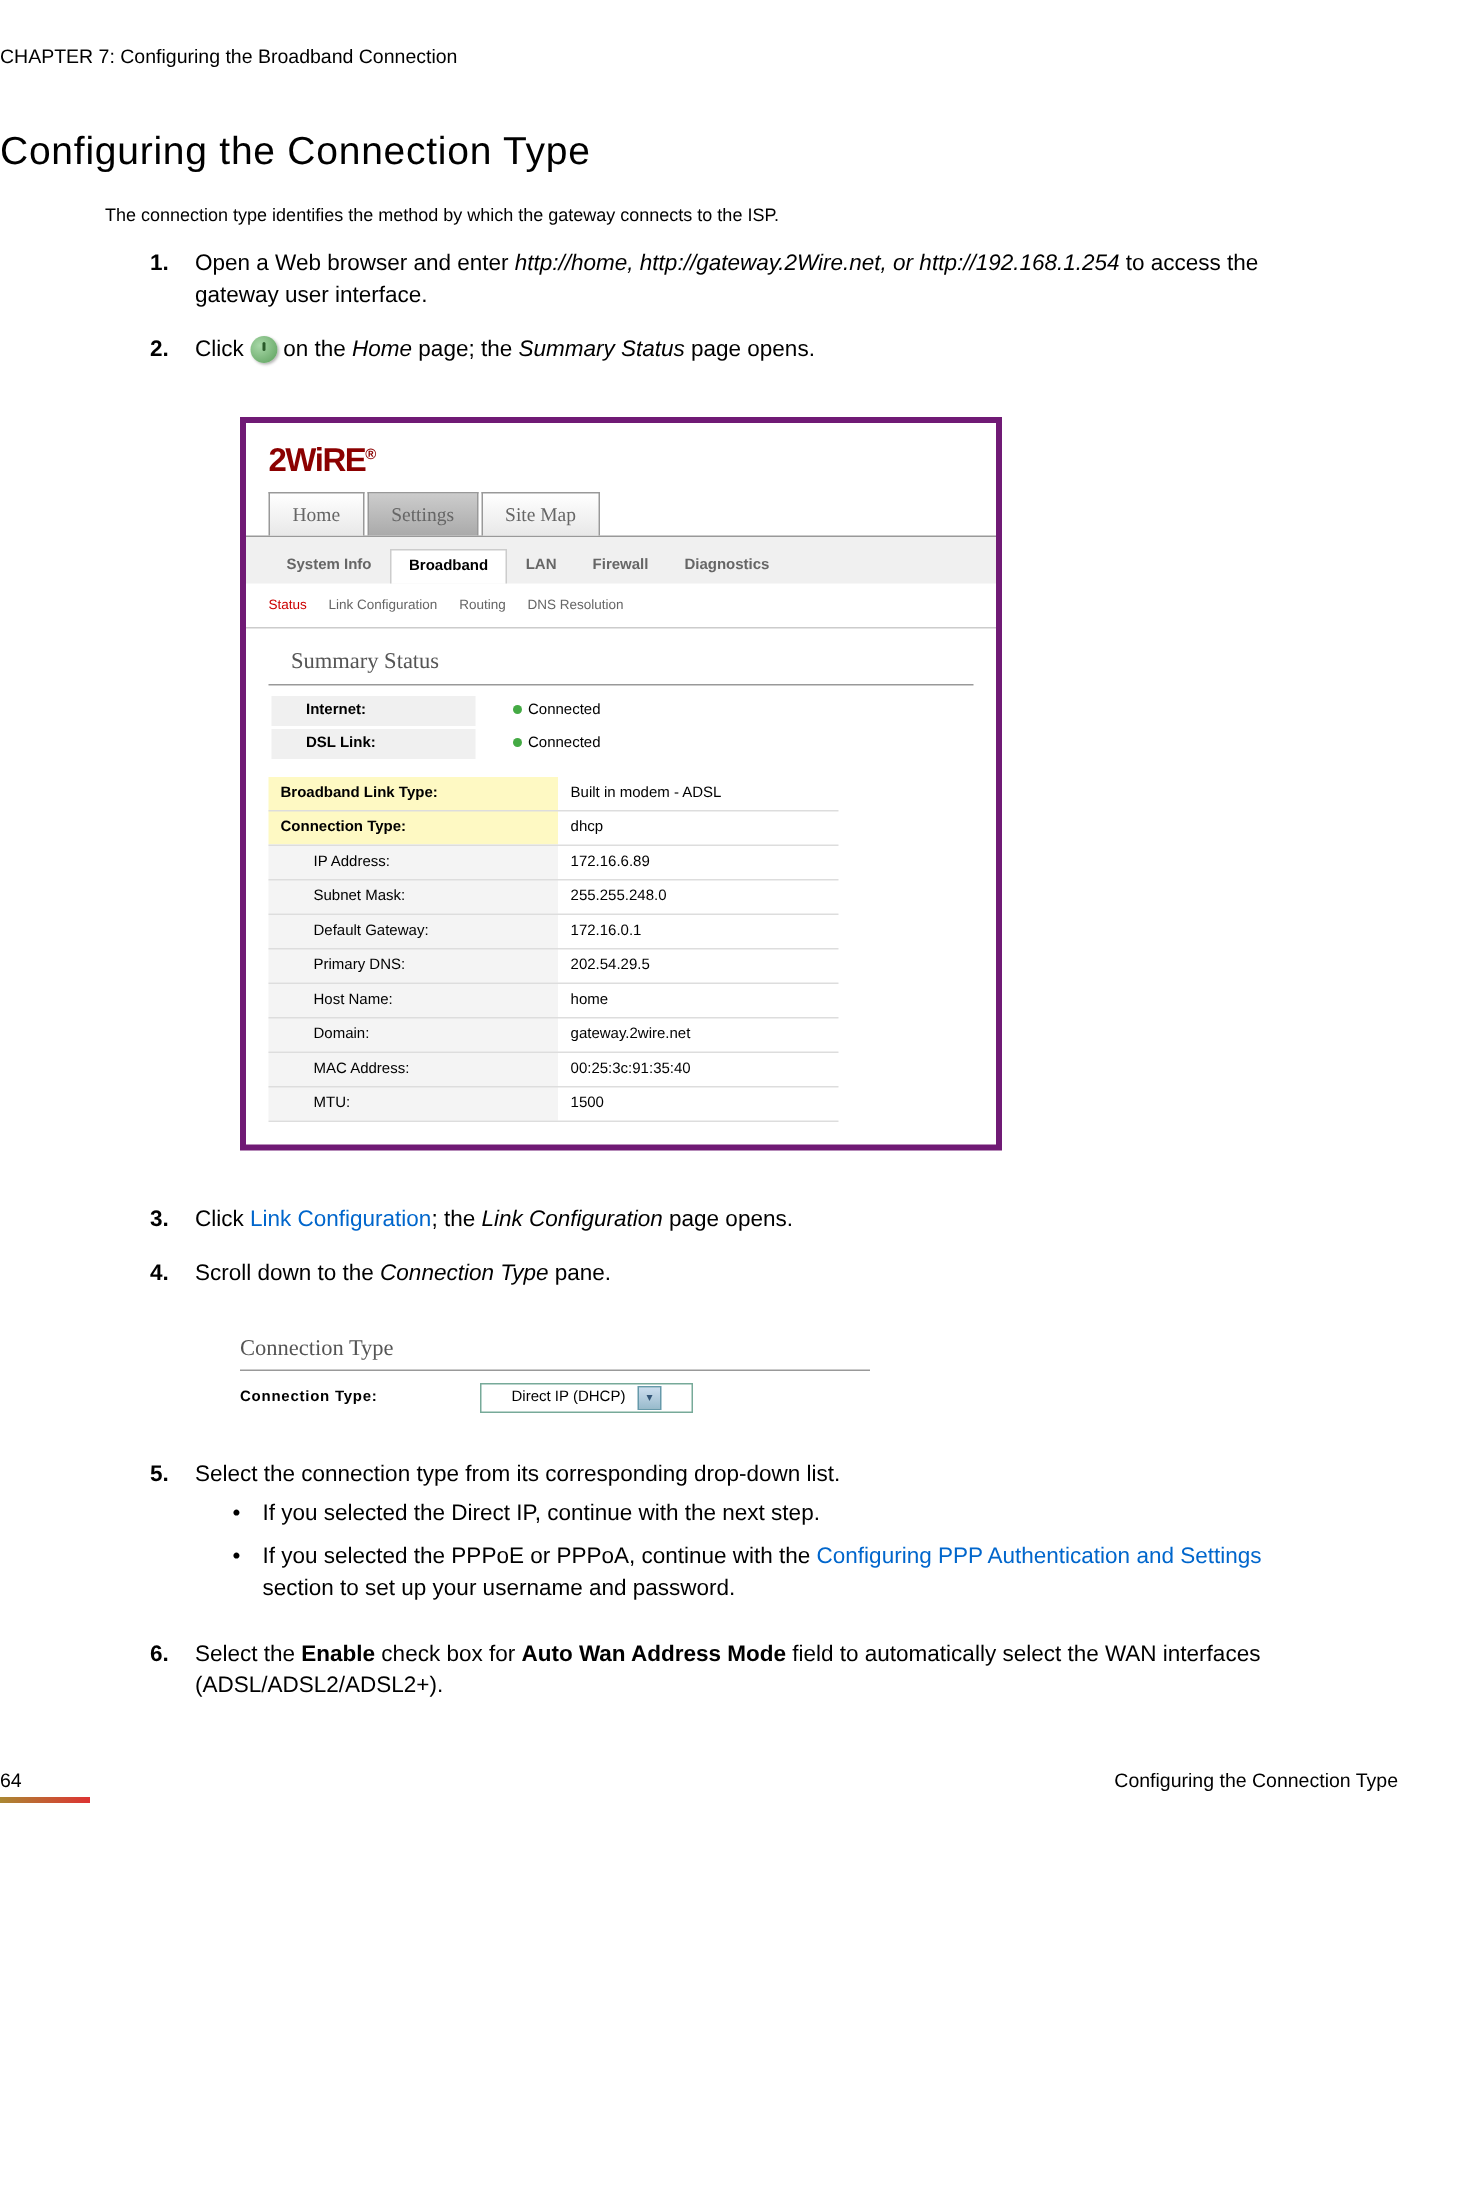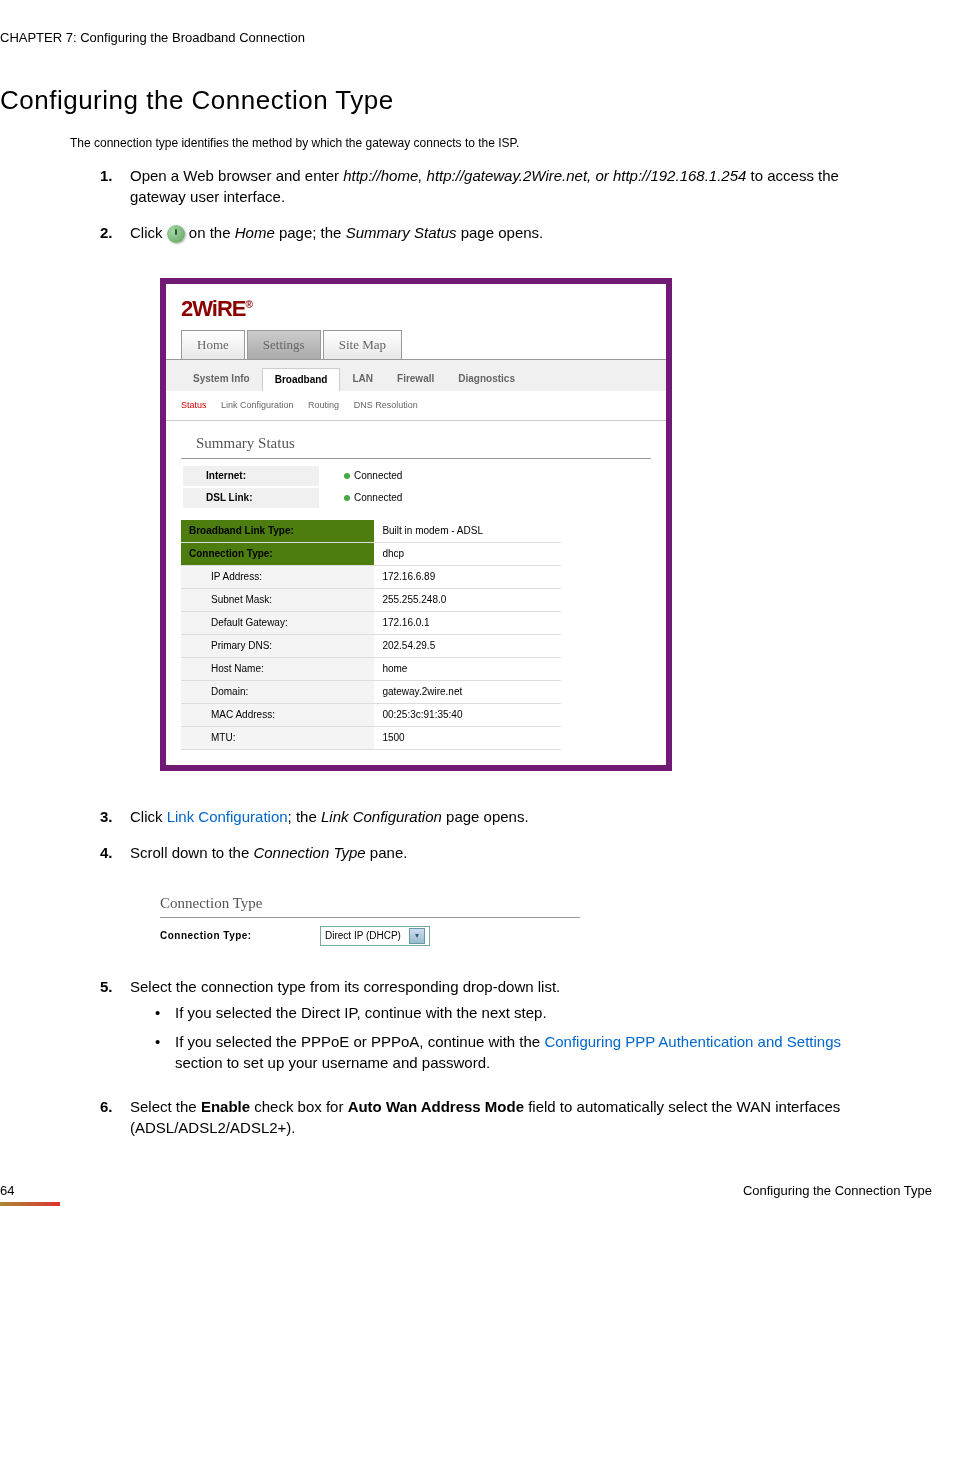--- a/index.html
+++ b/index.html
@@ -70,21 +70,21 @@
       content: "";
       position: absolute;
       top: 4px;
       left: 8px;
       width: 2px;
       height: 6px;
       background: #2a5a2a;
       border-radius: 1px;
     }
     .screenshot-box {
-      border: 6px solid #701a75;
+      border: 4px solid #701a75;
       margin: 20px 0 20px 30px;
       width: 500px;
       background: #fff;
       font-family: Verdana, sans-serif;
     }
     .logo-area {
       padding: 10px 15px 5px;
     }
     .logo {
       font-family: Arial, sans-serif;
@@ -179,21 +179,21 @@
       font-size: 10px;
       border-collapse: collapse;
       width: 380px;
     }
     .details-table td {
       padding: 4px 8px;
       border-bottom: 1px solid #ddd;
     }
     .details-table .label {
       font-weight: bold;
-      background: #4d7c0f;
+      background: #fef9c3;
     }
     .details-table .sublabel {
       padding-left: 30px;
       background: #f4f4f4;
     }
     .bullet-list {
       margin: 5px 0 5px 25px;
     }
     .bullet {
       display: flex;
@@ -223,21 +223,21 @@
       align-items: center;
       font-size: 10px;
     }
     .conn-label {
       font-weight: bold;
       width: 160px;
       letter-spacing: 0.5px;
     }
     .conn-select {
       border: 1px solid #7a9;
-      padding: 1px 4px;
+      padding: 1px 20px;
       font-size: 10px;
       background: #fff;
       display: inline-flex;
       align-items: center;
     }
     .conn-select .arrow {
       background: linear-gradient(#cde, #9bc);
       border: 1px solid #69a;
       width: 14px;
       height: 14px;

